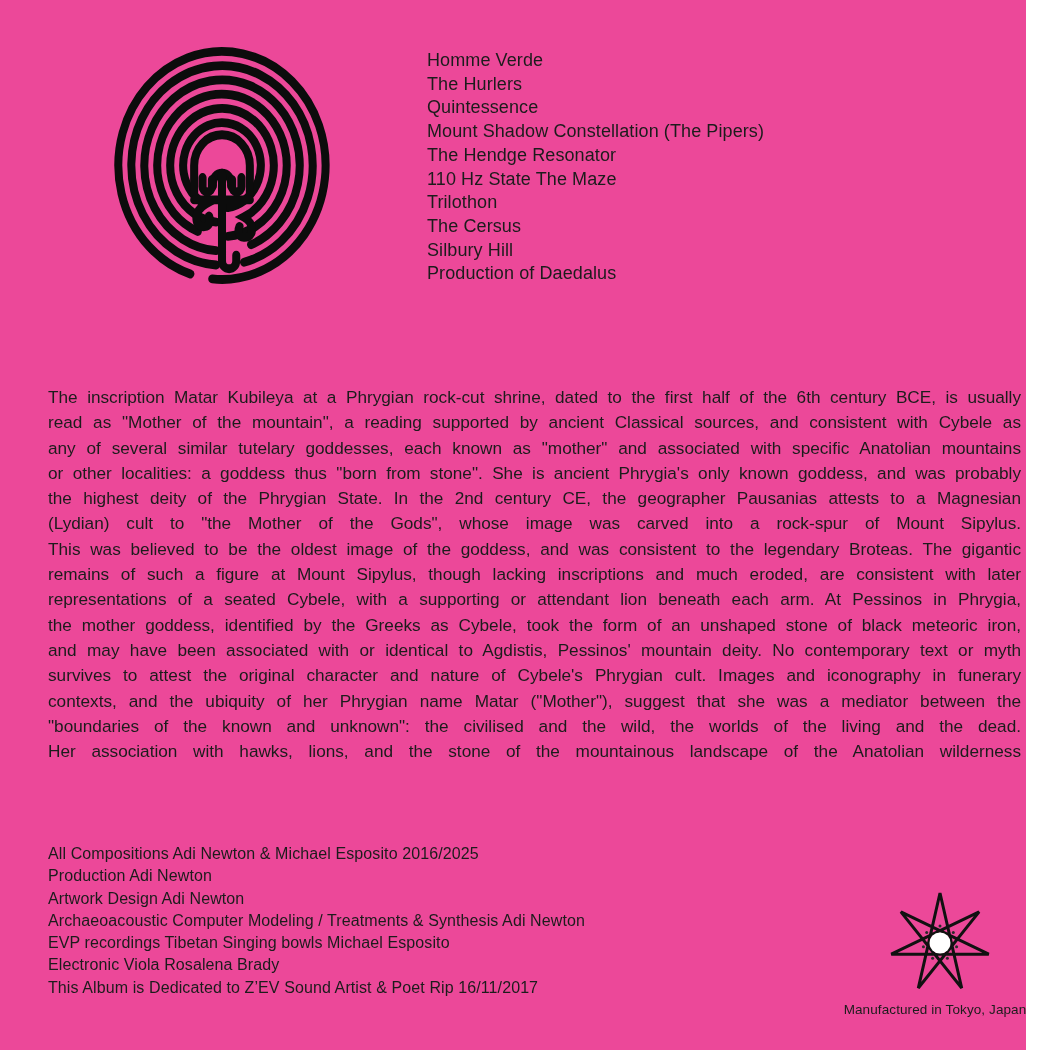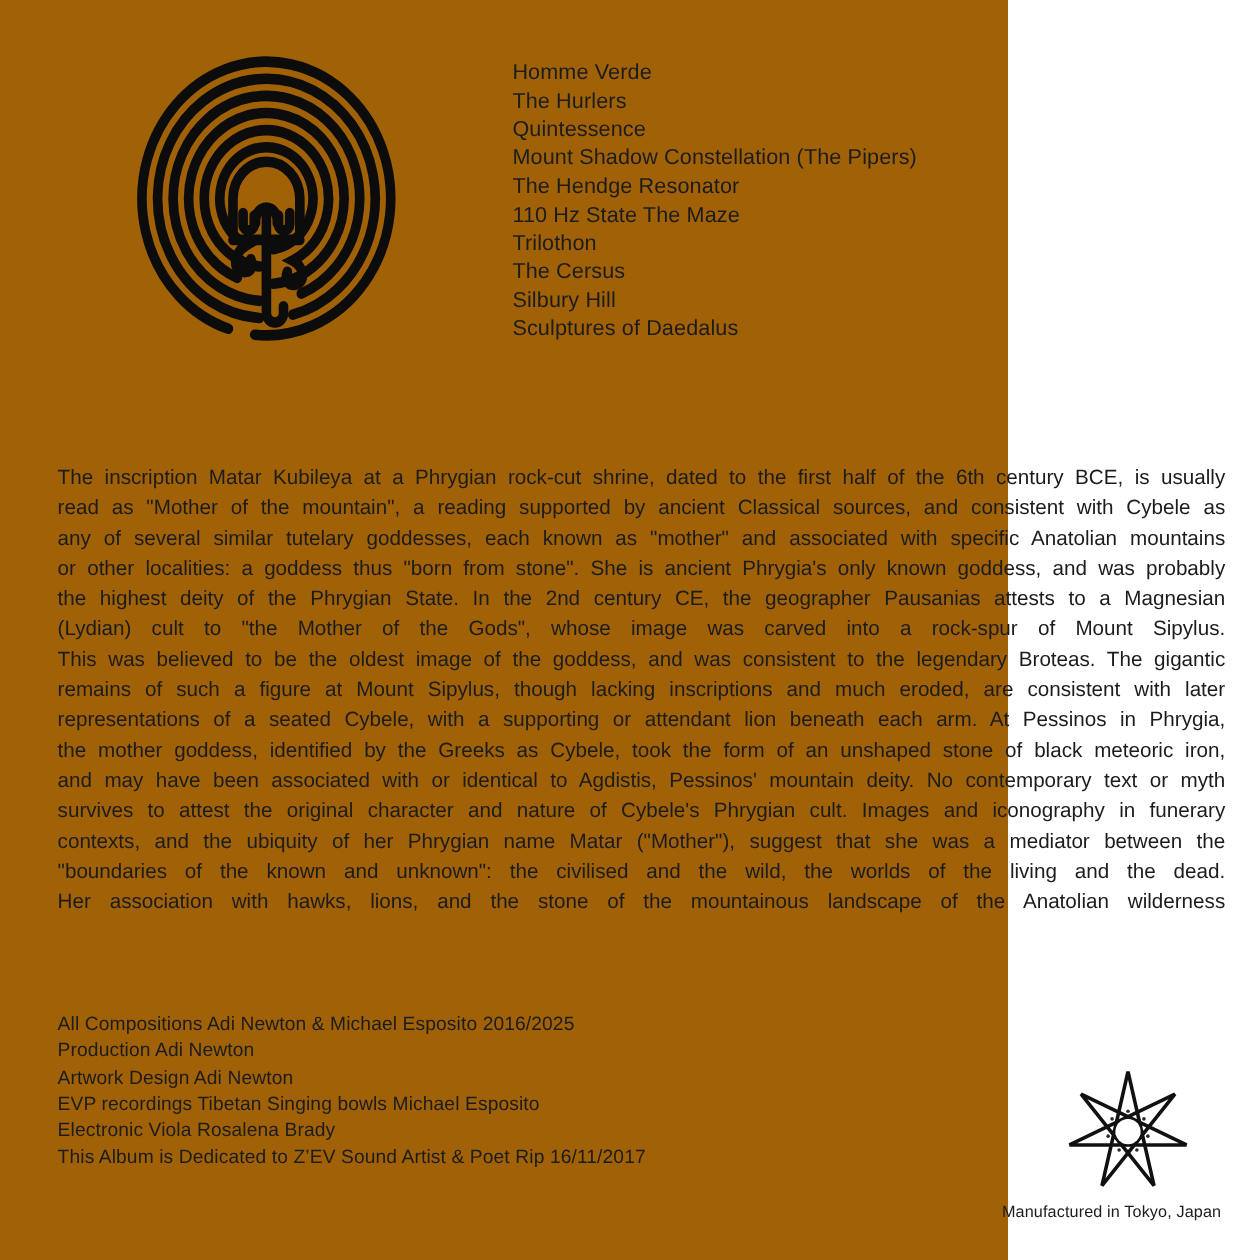--- a/index.html
+++ b/index.html
@@ -4,21 +4,21 @@
 <style>
   html,body{margin:0;padding:0;}
   body{
     width:1050px;height:1050px;
     background:#ffffff;
     font-family:"Liberation Sans","DejaVu Sans",sans-serif;
     color:#1c1c1c;
     position:relative;
     overflow:hidden;
   }
-  .canvas{position:absolute;inset:0;width:840px;height:1050px;background:#a16207;}
+  .canvas{position:absolute;inset:0;width:1026px;height:1050px;background:#ec4899;}
 
   
   .labyrinth{position:absolute;left:108px;top:40px;width:228px;height:248px;}
   .labyrinth path{fill:none;stroke:#0c0c0c;stroke-width:0.62;stroke-linecap:round;}
 
   
   .tracklist{
     position:absolute;left:427px;top:49px;
     font-size:18px;line-height:23.7px;letter-spacing:0.1px;
   }
@@ -40,21 +40,21 @@
     font-size:16px;line-height:22.3px;letter-spacing:0.1px;
   }
 
   
   .star{position:absolute;left:883px;top:886px;width:114px;height:114px;}
   .star .outline{fill:none;stroke:#111;stroke-width:3;stroke-linejoin:miter;}
   .star .core{fill:#ffffff;}
   .star .mark{fill:#2a2a2a;}
   .manufactured{
     position:absolute;left:835px;top:1002px;width:200px;
-    font-size:13.5px;letter-spacing:0.1px;
+    text-align:center;font-size:13.5px;letter-spacing:0.1px;
   }
 </style>
 </head>
 <body>
 
 <div class="canvas">
 
   <svg class="labyrinth" viewBox="-8.8 -8.8 17.6 17.4" preserveAspectRatio="none" aria-hidden="true">
 
     <path d="M -2.446 7.617 A 8 8 0 1 1 -0.753 7.964"></path>
@@ -85,21 +85,21 @@
   <div class="tracklist">
       <div class="track">Homme Verde</div>
       <div class="track">The Hurlers</div>
       <div class="track">Quintessence</div>
       <div class="track">Mount Shadow Constellation (The Pipers)</div>
       <div class="track">The Hendge Resonator</div>
       <div class="track">110 Hz State The Maze</div>
       <div class="track">Trilothon</div>
       <div class="track">The Cersus</div>
       <div class="track">Silbury Hill</div>
-      <div class="track">Sculptures of Daedalus</div>
+      <div class="track">Production of Daedalus</div>
     </div>
 
   <div class="liner">
       <div class="jline">The inscription Matar Kubileya at a Phrygian rock-cut shrine, dated to the first half of the 6th century BCE, is usually</div>
       <div class="jline">read as "Mother of the mountain", a reading supported by ancient Classical sources, and consistent with Cybele as</div>
       <div class="jline">any of several similar tutelary goddesses, each known as "mother" and associated with specific Anatolian mountains</div>
       <div class="jline">or other localities: a goddess thus "born from stone". She is ancient Phrygia's only known goddess, and was probably</div>
       <div class="jline">the highest deity of the Phrygian State. In the 2nd century CE, the geographer Pausanias attests to a Magnesian</div>
       <div class="jline">(Lydian) cult to "the Mother of the Gods", whose image was carved into a rock-spur of Mount Sipylus.</div>
       <div class="jline">This was believed to be the oldest image of the goddess, and was consistent to the legendary Broteas. The gigantic</div>
@@ -110,20 +110,21 @@
       <div class="jline">survives to attest the original character and nature of Cybele's Phrygian cult. Images and iconography in funerary</div>
       <div class="jline">contexts, and the ubiquity of her Phrygian name Matar ("Mother"), suggest that she was a mediator between the</div>
       <div class="jline">"boundaries of the known and unknown": the civilised and the wild, the worlds of the living and the dead.</div>
       <div class="jline">Her association with hawks, lions, and the stone of the mountainous landscape of the Anatolian wilderness</div>
     </div>
 
   <div class="credits">
       <div class="credit">All Compositions Adi Newton &amp; Michael Esposito 2016/2025</div>
       <div class="credit">Production Adi Newton</div>
       <div class="credit">Artwork Design Adi Newton</div>
+      <div class="credit">Archaeoacoustic Computer Modeling / Treatments &amp; Synthesis Adi Newton</div>
       <div class="credit">EVP recordings Tibetan Singing bowls Michael Esposito</div>
       <div class="credit">Electronic Viola Rosalena Brady</div>
       <div class="credit">This Album is Dedicated to Z’EV Sound Artist &amp; Poet Rip 16/11/2017</div>
     </div>
 
   <svg class="star" viewBox="-57 -57 114 114" aria-hidden="true">
     <path class="outline" d="M 0 -50 L 21.69 45.05 L -39.09 -31.17 L 48.75 11.13 L -48.75 11.13 L 39.09 -31.17 L -21.69 45.05 Z"></path>
     <circle class="core" cx="0" cy="0" r="10.5"></circle>
     <circle class="mark" cx="0" cy="-17" r="1.5"></circle>
     <circle class="mark" cx="13.29" cy="-10.6" r="1.5"></circle>

